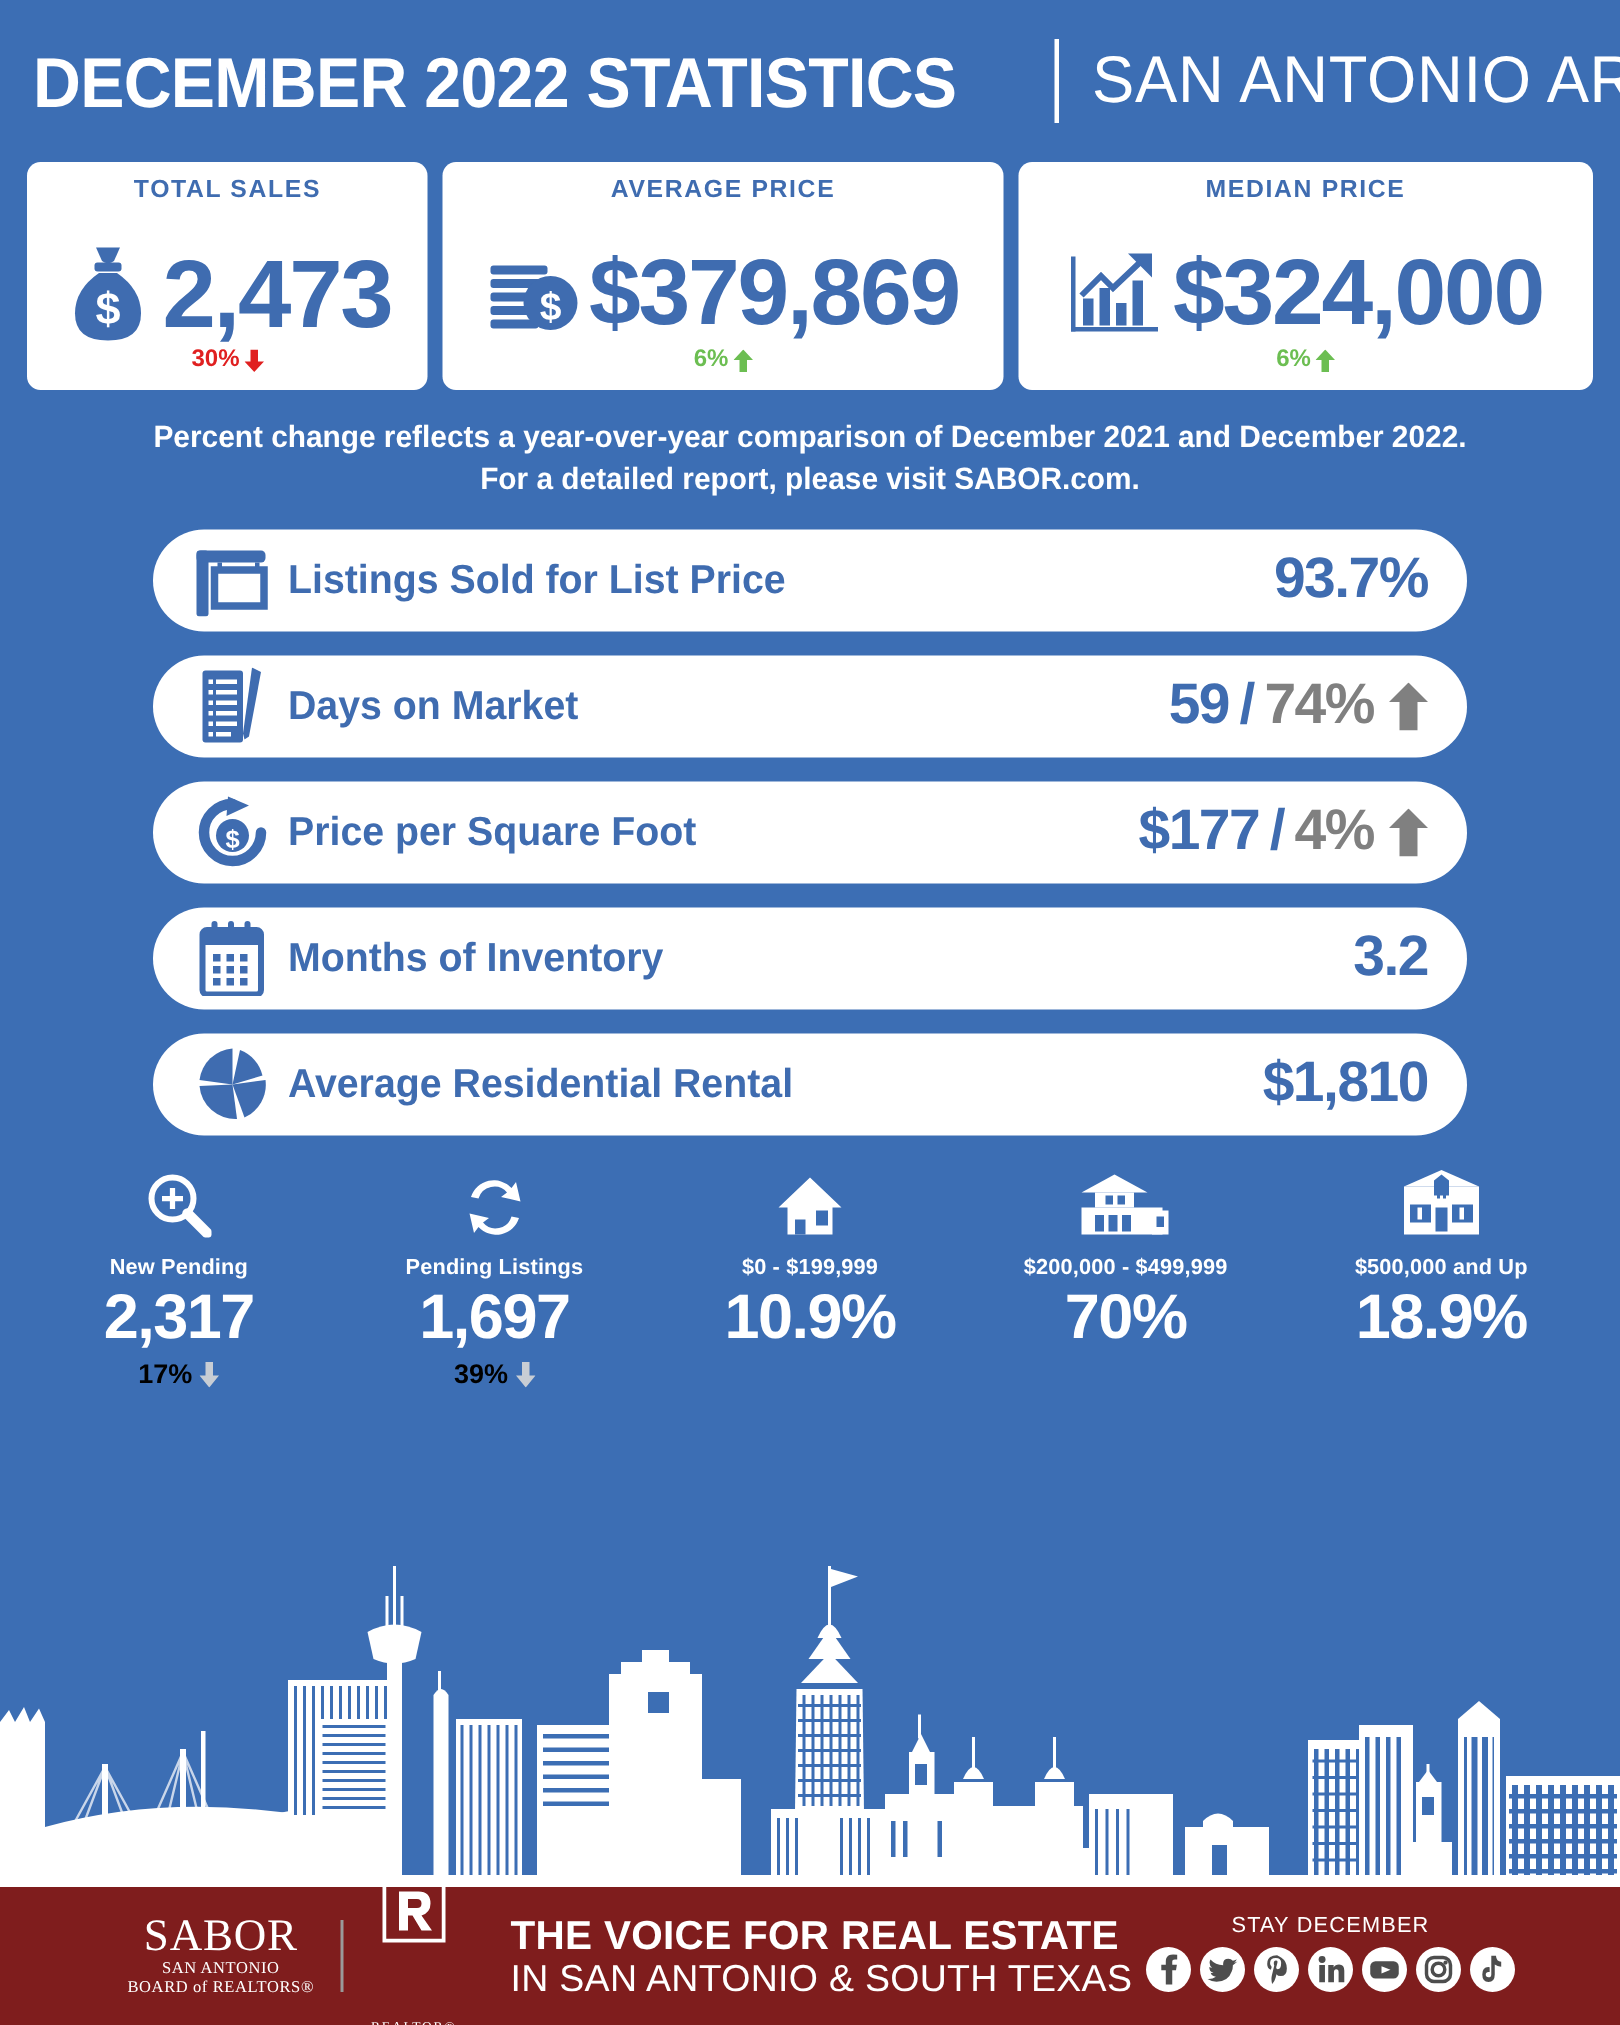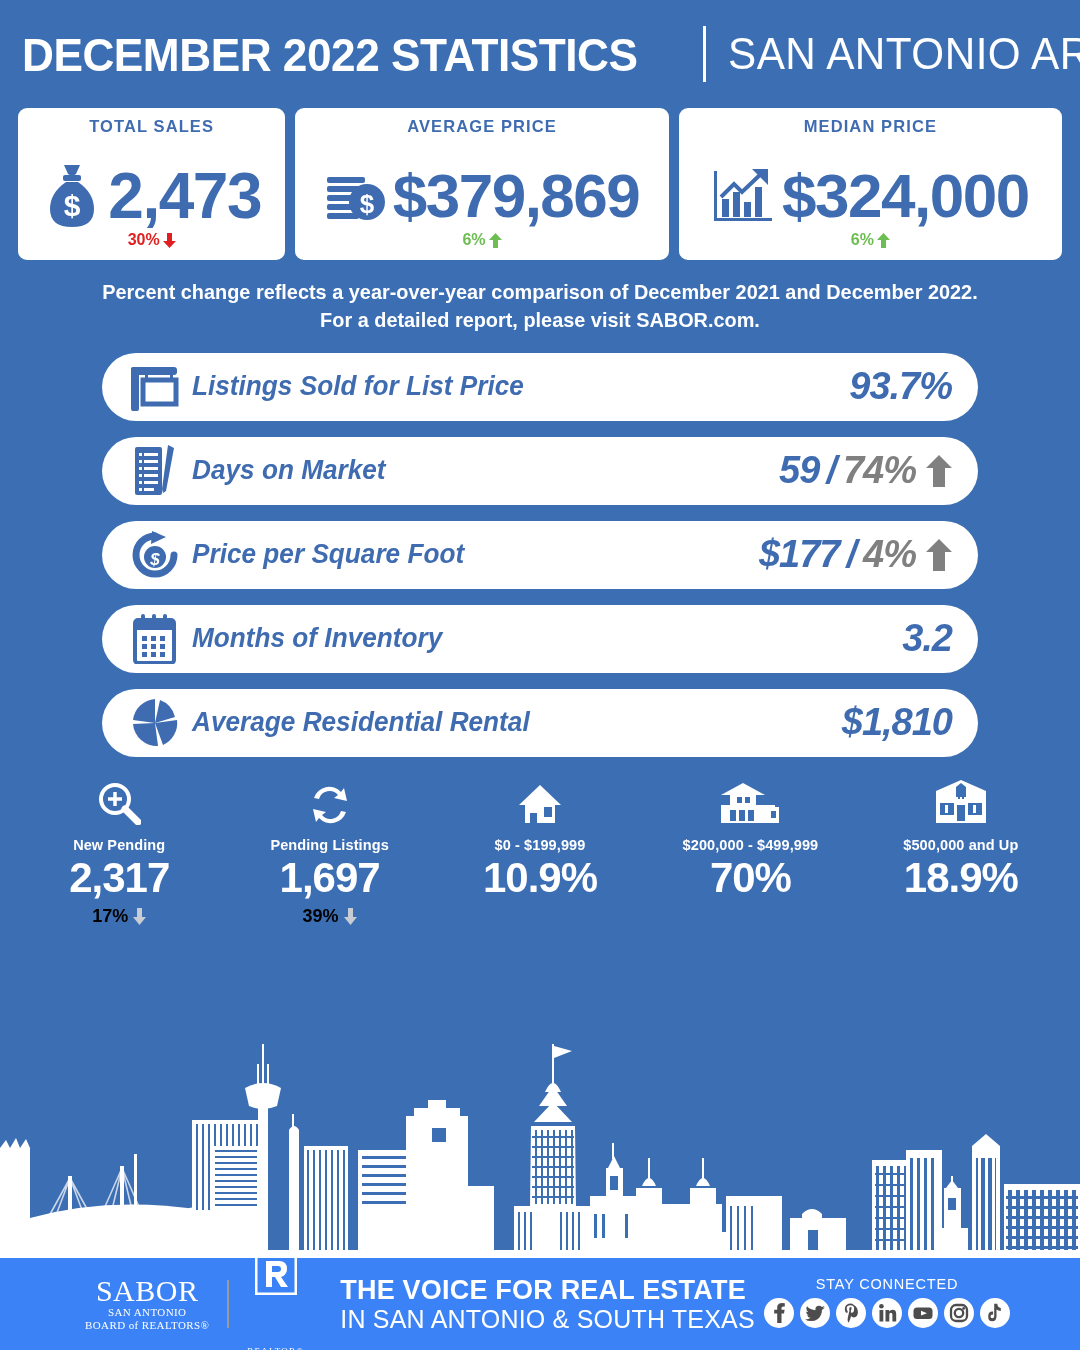--- a/index.html
+++ b/index.html
@@ -123,21 +123,20 @@
     flex-direction:column;
     gap:16px;
   }
   .bar {
     background:#ffffff;
     border-radius:34px;
     height:68px;
     display:flex;
     align-items:center;
     padding:0 26px 0 22px;
-    font-style:italic;
   }
   .bar-icon {
     width:62px;
     flex:none;
     display:flex;
     align-items:center;
     justify-content:center;
   }
   .bar-label {
     font-size:27px;
@@ -213,21 +212,21 @@
     height:240px;
     pointer-events:none;
   }
 
   
   .footer {
     position:absolute;
     left:0; bottom:0;
     width:1080px;
     height:92px;
-    background:#3b82f6;
+    background:#7f1d1d;
     display:flex;
     align-items:center;
   }
   .footer-logo {
     display:flex;
     align-items:center;
     gap:18px;
     margin-left:85px;
   }
   .sabor-word {
@@ -844,21 +843,21 @@
       <div class="realtor-cap">REALTOR®</div>
     </div>
   </div>
 
   <div class="tagline">
     <div class="tagline-1">THE VOICE FOR REAL ESTATE</div>
     <div class="tagline-2">IN SAN ANTONIO &amp; SOUTH TEXAS</div>
   </div>
 
   <div class="social">
-    <div class="social-title">STAY CONNECTED</div>
+    <div class="social-title">STAY DECEMBER</div>
     <div class="social-icons">
 
       <a href="#">
         <svg width="30" height="30" viewBox="0 0 30 30">
             <circle cx="15" cy="15" r="15" fill="#ffffff"></circle>
         <path d="M17.5 15.5 H20 L20.6 11.8 H17.5 V9.9 Q17.5 8.4 19.3 8.4 H20.8 V5.2 Q19.3 5 18.1 5 Q14.7 5 13.6 7.3 Q13.2 8.2 13.2 9.6 V11.8 H10.2 V15.5 H13.2 V25 H17.5 Z" fill="#4d4d4d"></path>
           </svg>
       </a>
 
       <a href="#">

